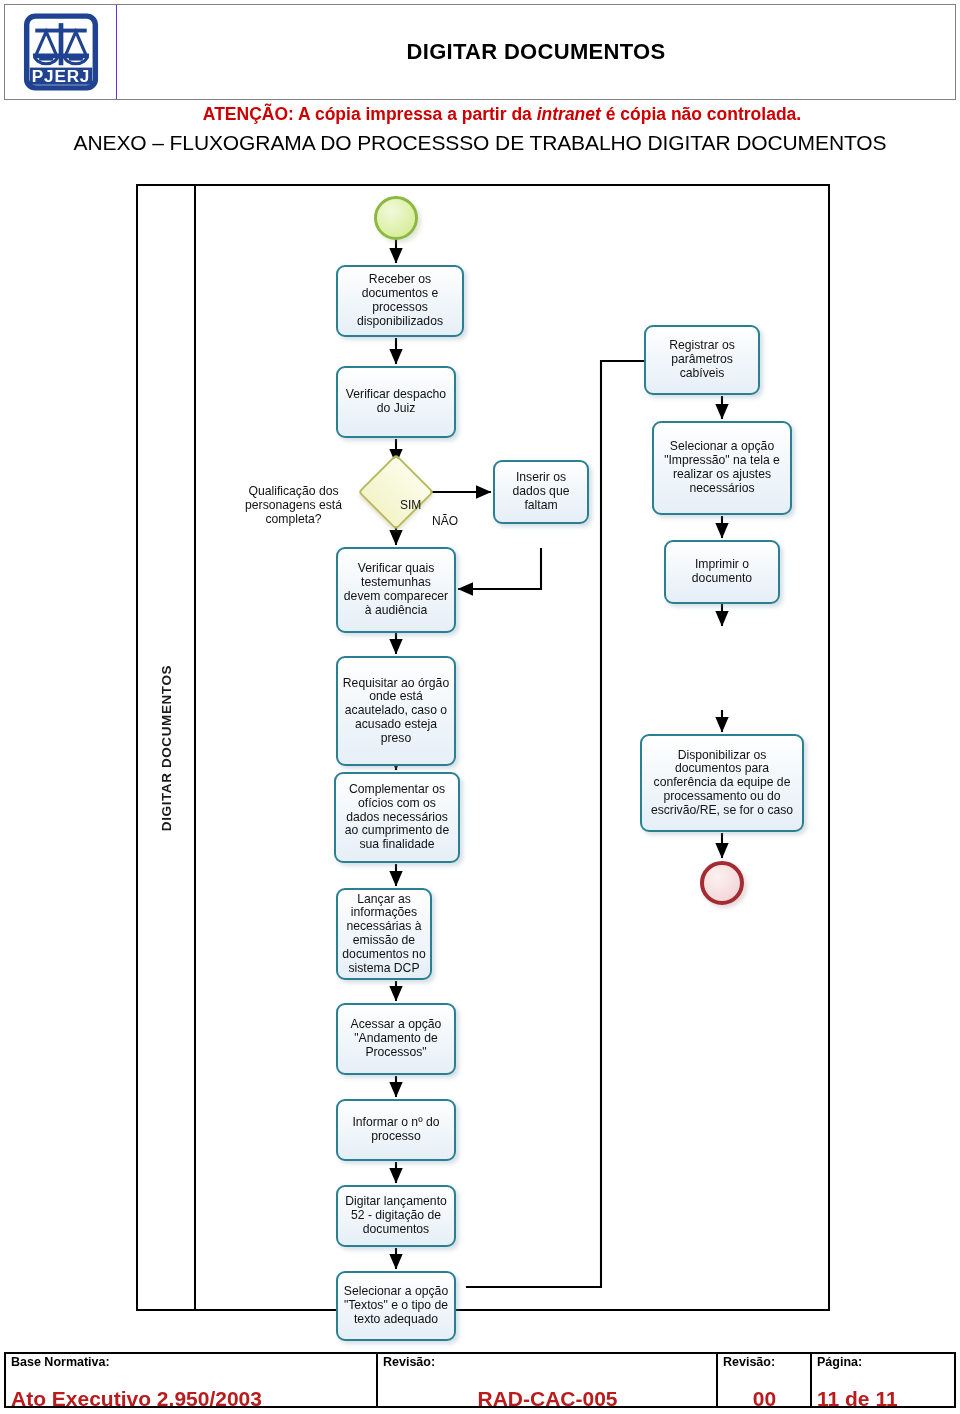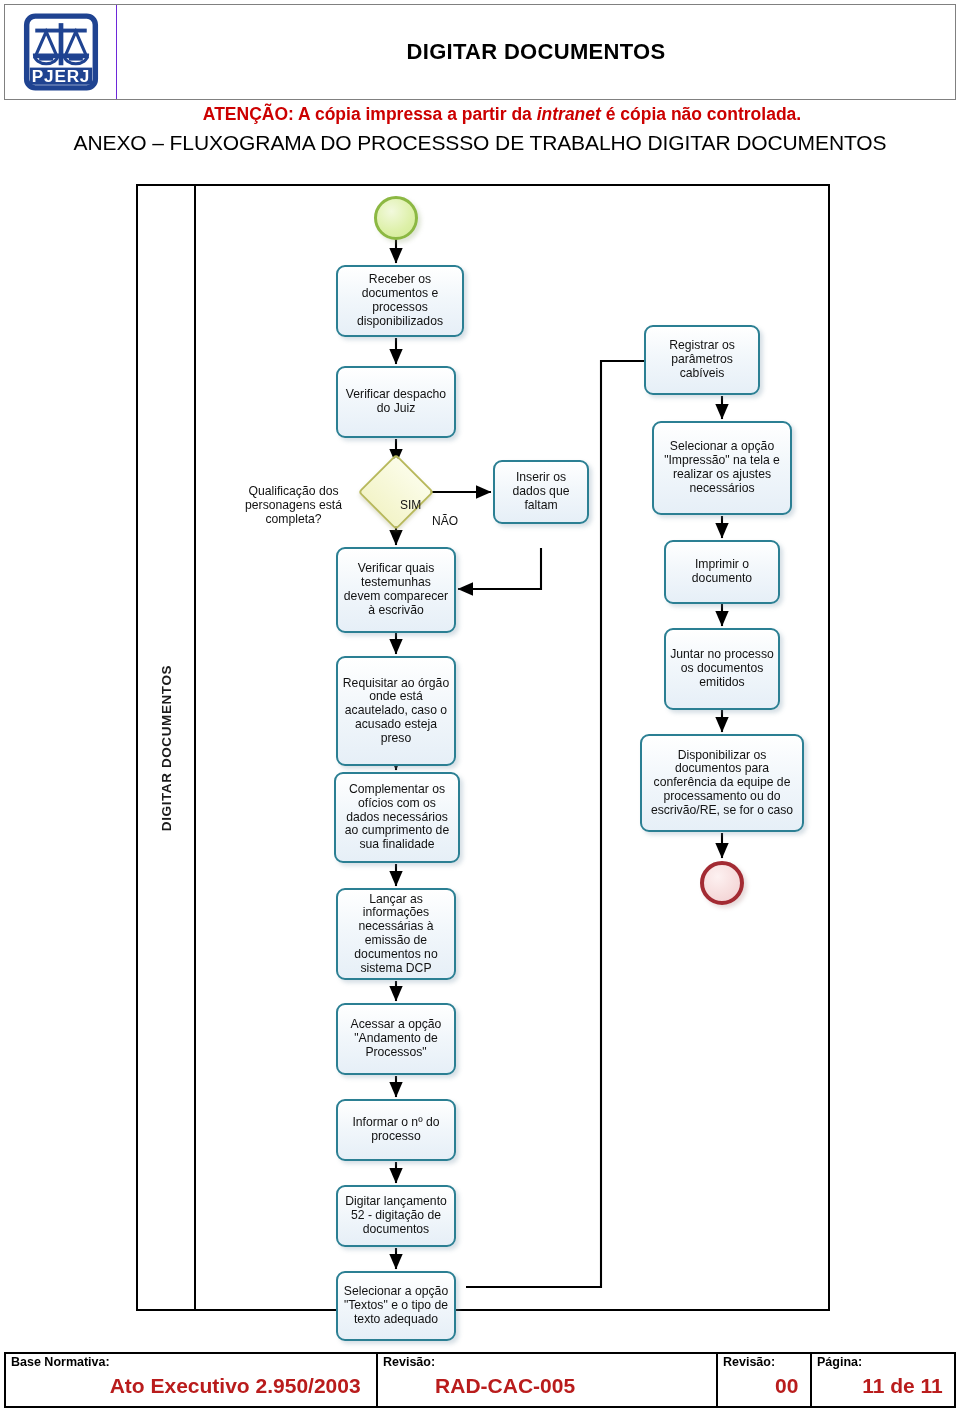--- a/index.html
+++ b/index.html
@@ -163,21 +163,21 @@
     position: absolute;
     left: 4px; top: 1352px;
     width: 952px; height: 56px;
     border: 2px solid #000;
     display: flex;
     background: #fff;
   }
   .fcol {
     border-right: 2px solid #000;
     padding: 2px 4px 0 5px;
-    display: flex; flex-direction: row;
+    display: flex; flex-direction: column;
   }
   .fcol:last-child { border-right: none; }
   .fcol-base { width: 372px; }
   .fcol-cod  { width: 340px; }
   .fcol-rev  { width: 94px; }
   .fcol-pag  { flex: 1; }
   .flabel {
     font-size: 12.5px; font-weight: bold; color: #000;
     line-height: 1.05;
   }
@@ -291,32 +291,32 @@
     <div class="node decision" style="left:173px; top:279px;"></div>
     <div class="freetext" style="left:30px; top:299px; width:135px;">Qualificação dos personagens está completa?</div>
     <div class="edge-label" style="left:236px; top:288px;margin-top:40px;">NÃO</div>
     <div class="edge-label" style="left:204px; top:312px;">SIM</div>
 
     <div class="node proc" style="left:297px; top:274px; width:96px; height:64px;">
       <span>Inserir os dados que faltam</span>
     </div>
 
     <div class="node proc" style="left:140px; top:361px; width:120px; height:86px;">
-      <span>Verificar quais testemunhas devem comparecer à escrivão</span>
+      <span>Verificar quais testemunhas devem comparecer à audiência</span>
     </div>
 
     <div class="node proc" style="left:140px; top:470px; width:120px; height:110px;">
       <span>Requisitar ao órgão onde está acautelado, caso o acusado esteja preso</span>
     </div>
 
     <div class="node proc" style="left:138px; top:586px; width:126px; height:91px;">
       <span>Complementar os ofícios com os dados necessários ao cumprimento de sua finalidade</span>
     </div>
 
-    <div class="node proc" style="left:140px; top:702px; width:120px; height:92px;">
+    <div class="node proc" style="left:140px; top:702px; width:96px; height:92px;">
       <span>Lançar as informações necessárias à emissão de documentos no sistema DCP</span>
     </div>
 
     <div class="node proc" style="left:140px; top:817px; width:120px; height:72px;">
       <span>Acessar a opção "Andamento de Processos"</span>
     </div>
 
     <div class="node proc" style="left:140px; top:913px; width:120px; height:62px;">
       <span>Informar o nº do processo</span>
     </div>
@@ -334,23 +334,20 @@
     </div>
 
     <div class="node proc" style="left:456px; top:235px; width:140px; height:94px;">
       <span>Selecionar a opção "Impressão" na tela e realizar os ajustes necessários</span>
     </div>
 
     <div class="node proc" style="left:468px; top:354px; width:116px; height:64px;">
       <span>Imprimir o documento</span>
     </div>
 
-    <div class="node proc" style="left:468px; top:442px; width:116px; height:82px;">
-      <span>Juntar no processo os documentos emitidos</span>
-    </div>
 
     <div class="node proc" style="left:444px; top:548px; width:164px; height:98px;">
       <span>Disponibilizar os documentos para conferência da equipe de processamento ou do escrivão/RE, se for o caso</span>
     </div>
 
     <div class="node end-node" style="left:504px; top:675px; width:44px; height:44px;"></div>
 
   </div>
 </div>
 

